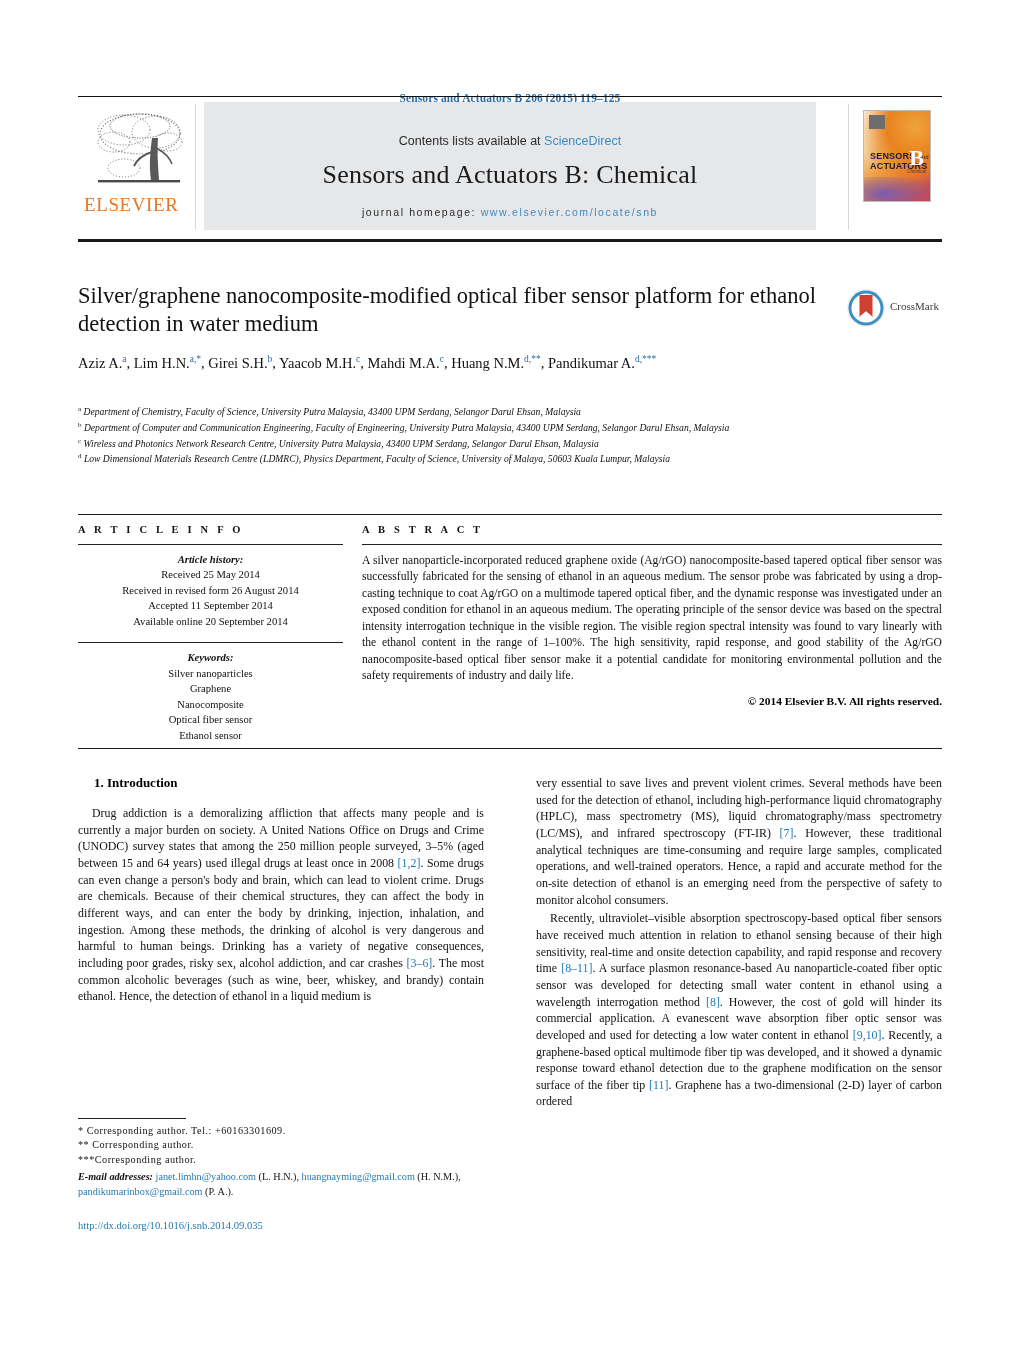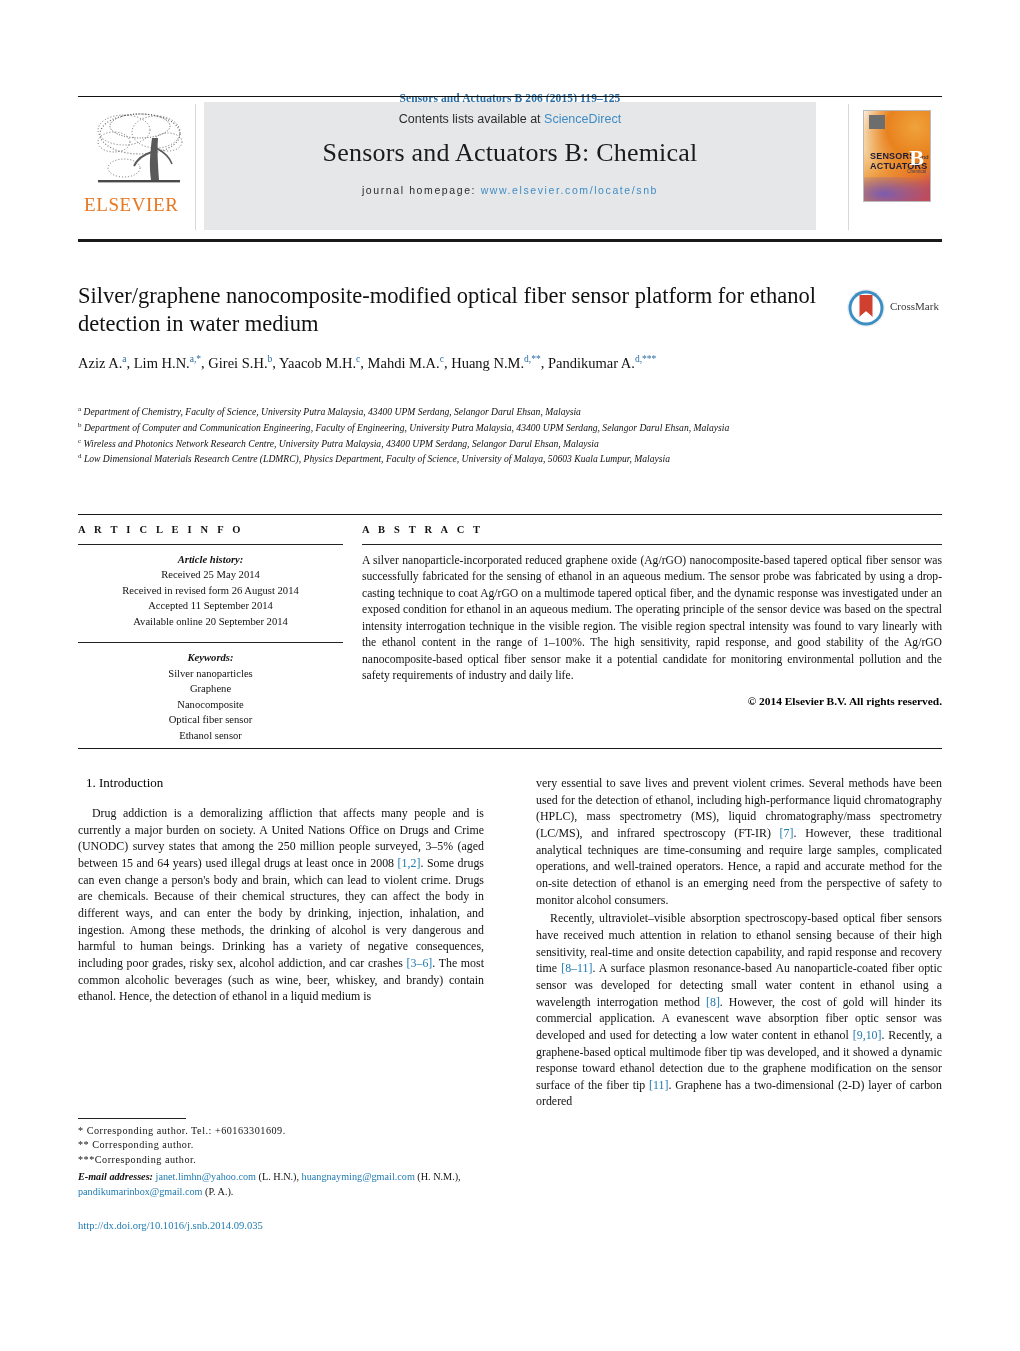--- a/index.html
+++ b/index.html
@@ -53,21 +53,21 @@
   .mast-center {
     position: absolute;
     left: 126px;
     top: 6px;
     width: 612px;
     height: 128px;
     background: #e6e7e9;
     text-align: center;
   }
   .contents-line {
-    margin-top: 10px;
+    margin-top: 32px;
     font-size: 12.5px;
     font-family: "Liberation Sans", sans-serif;
     color: #2b2b2b;
   }
   .contents-line .sd {
     color: #3f8cc4;
   }
   .journal-title {
     margin-top: 12px;
     font-size: 26px;
@@ -283,23 +283,23 @@
     width: 406px;
   }
   .body-right {
     position: absolute;
     left: 536px;
     top: 775px;
     width: 406px;
   }
   .h2 {
     font-family: "Liberation Serif", serif;
-    font-weight: normal;
+    font-weight: bold;
     font-size: 13px;
-    margin: 0 0 14px 8px;
+    margin: 0 0 14px 16px;
   }
   .para {
     font-size: 11.9px;
     line-height: 1.40;
     text-align: justify;
     text-indent: 14px;
     margin: 0 0 2px 0;
     color: #111;
   }
   .para.noindent { text-indent: 0; }

